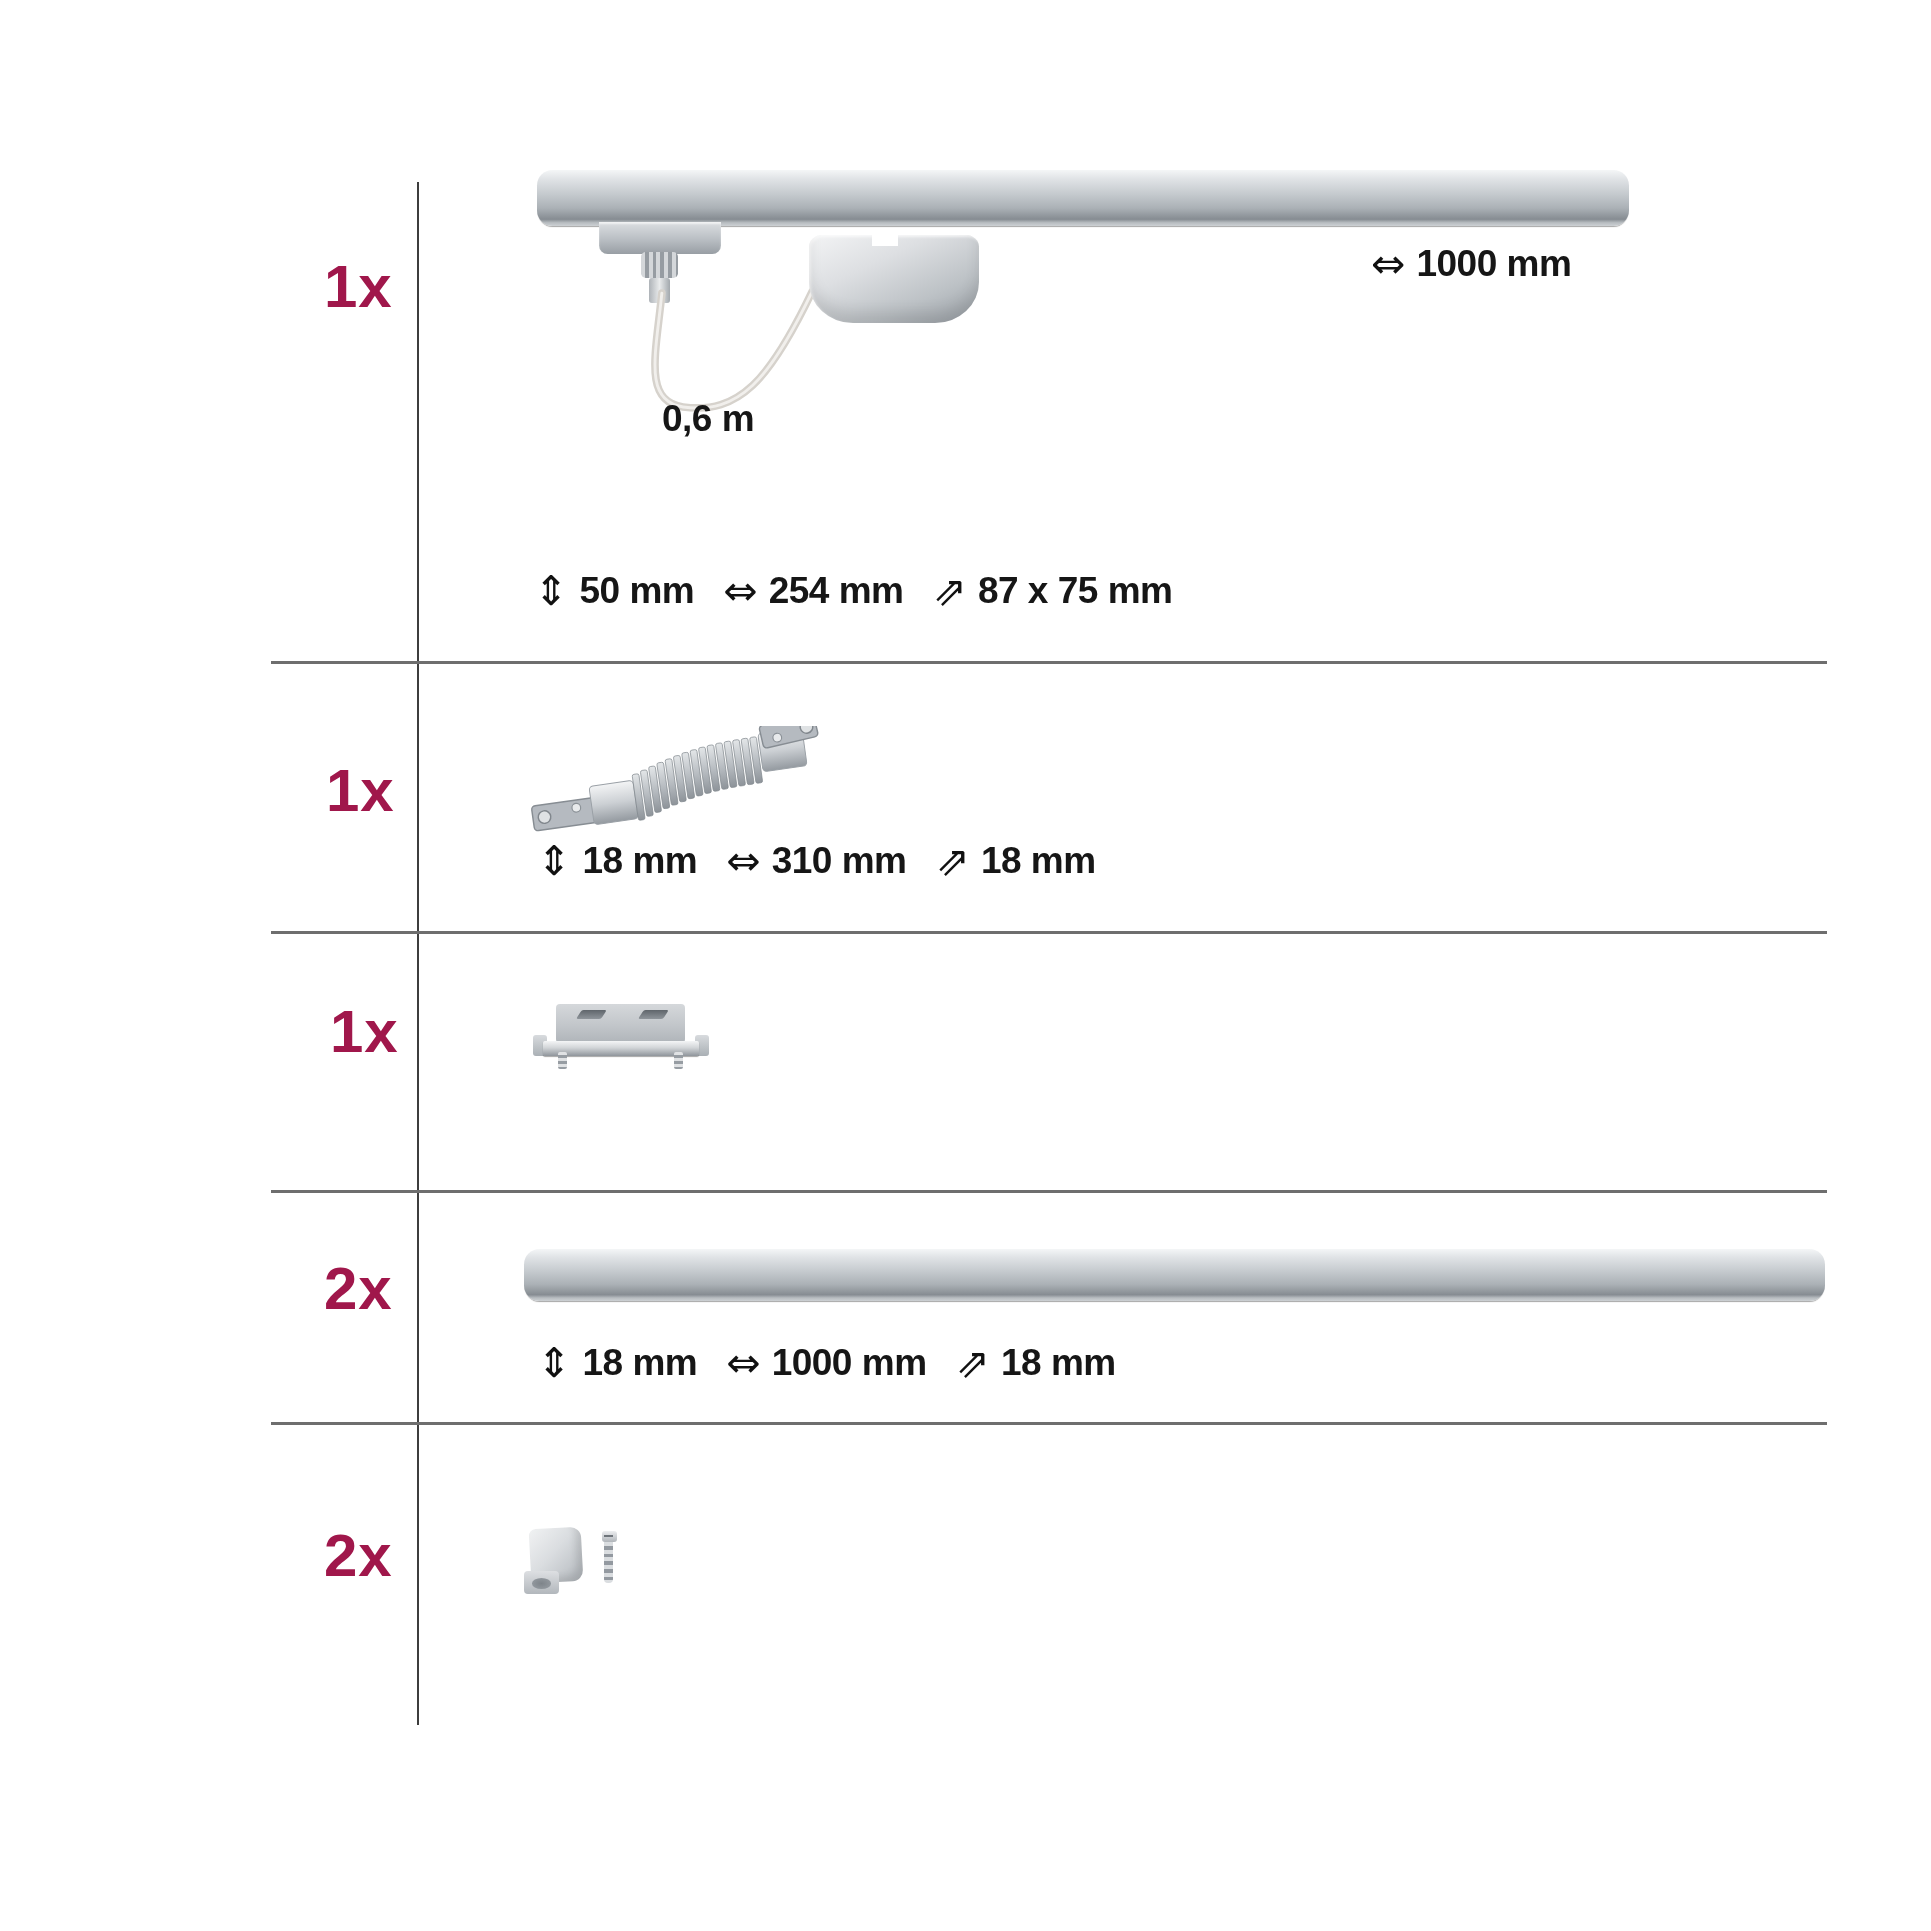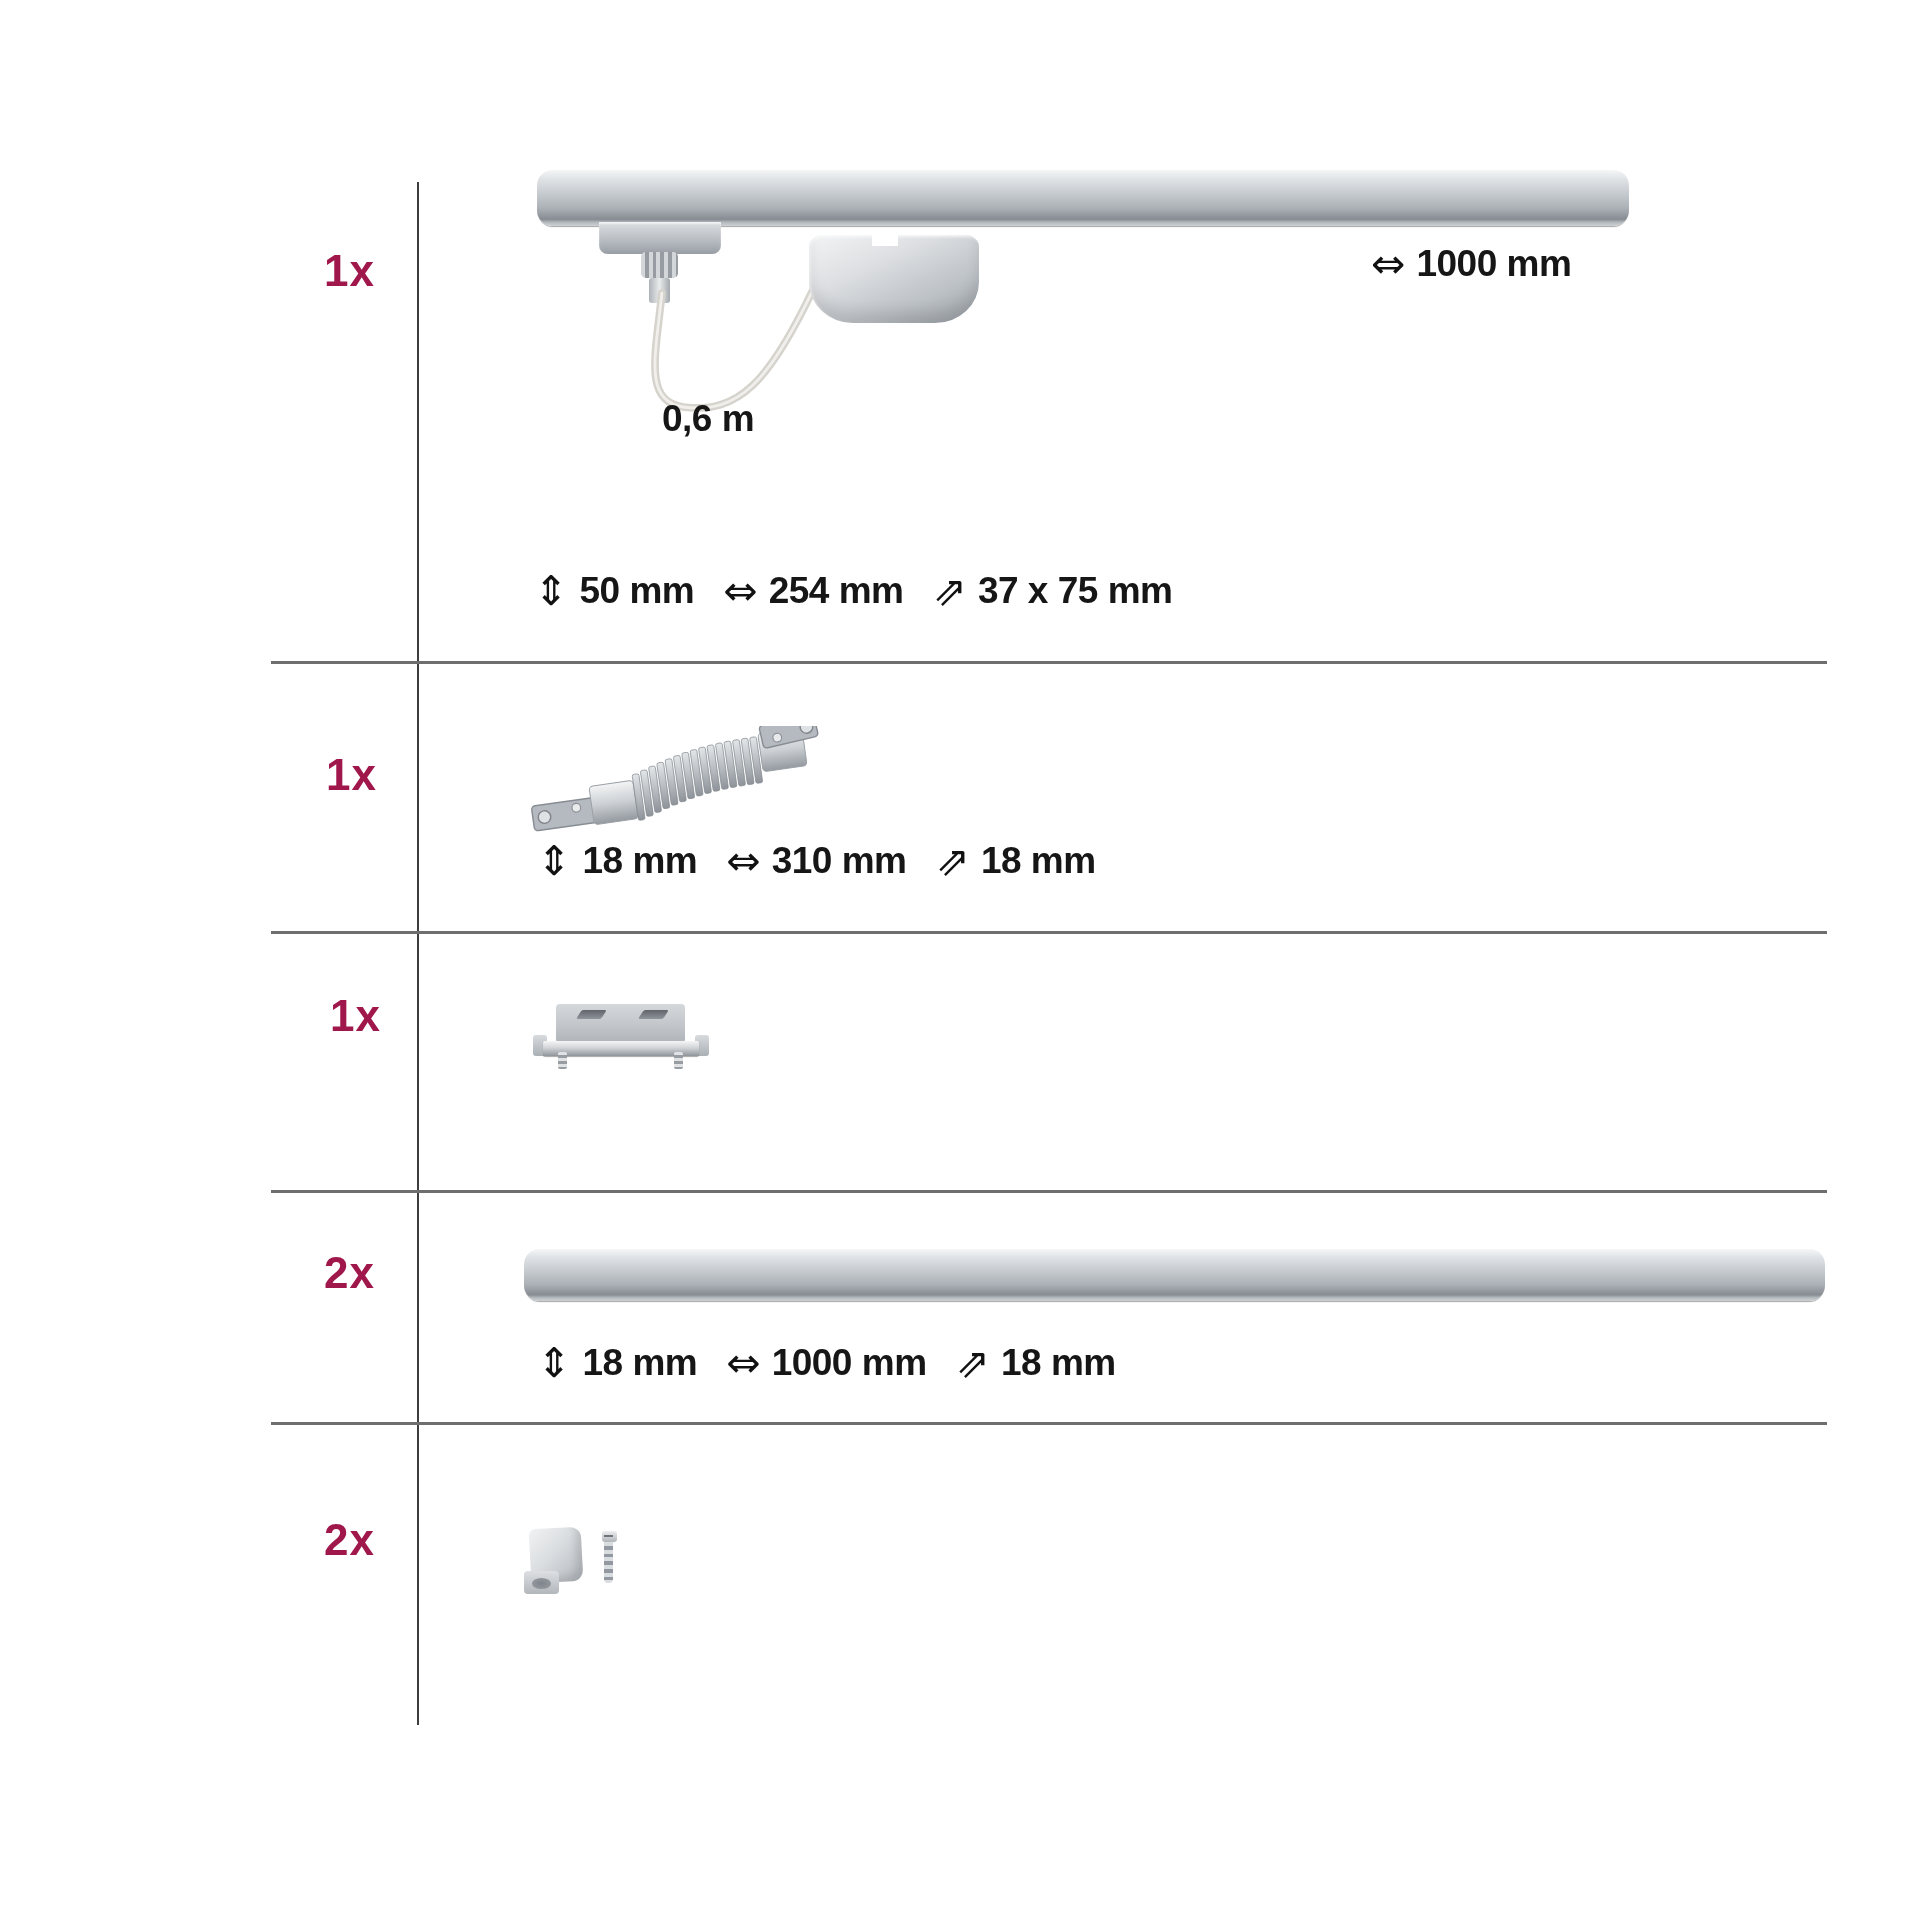--- a/index.html
+++ b/index.html
@@ -5,21 +5,21 @@
   html,body{margin:0;padding:0;background:#ffffff;}
   body{width:1931px;height:1931px;position:relative;font-family:"Liberation Sans",sans-serif;overflow:hidden;}
 
   .abs{position:absolute;}
 
   
   .vline{left:417px;top:182px;width:1.9px;height:1543px;background:#3d3d3d;}
   .hline{left:271px;width:1556px;height:2.9px;background:#6e6e6e;}
 
   
-  .qty{font-size:44px;font-weight:bold;color:var(--accent,#A0174B);line-height:1;letter-spacing:1px;}
+  .qty{font-size:60px;font-weight:bold;color:var(--accent,#A0174B);line-height:1;letter-spacing:1px;margin-top:8px;}
 
   
   .dimline{display:flex;align-items:center;white-space:nowrap;color:#161616;font-weight:bold;font-size:37px;letter-spacing:-0.5px;}
   .dimline .grp{display:flex;align-items:center;margin-right:29px;}
   .sym{font-family:"DejaVu Sans",sans-serif;font-weight:400;font-size:41px;line-height:1;margin-right:11.6px;color:#111;}
   .plainlabel{color:#161616;font-weight:bold;font-size:37px;letter-spacing:-0.5px;white-space:nowrap;}
 
   
   .rail{border-radius:15.4px;
     background:linear-gradient(180deg,#f4f6f7 0%,#e0e3e6 16%,#c6cbcf 42%,#abb1b6 68%,#868c92 88%,#b7bcc0 94%,#cdd1d4 100%);
@@ -106,21 +106,21 @@
     <span class="grp">
       <span class="sym">⇕</span>
       <span>50 mm</span>
     </span>
     <span class="grp">
       <span class="sym">⇔</span>
       <span>254 mm</span>
     </span>
     <span class="grp">
       <span class="sym">⇗</span>
-      <span>37 x 75 mm</span>
+      <span>87 x 75 mm</span>
     </span>
   </div>
 
   <div class="abs qty" style="left:326px;top:753px;">1x</div>
 
   <svg class="abs" style="left:526px;top:726px;width:301px;height:112px;" viewBox="0 0 312 116">
     <defs>
       <linearGradient id="metalV" x1="0" y1="0" x2="0" y2="1">
         <stop offset="0" stop-color="#f3f4f5"></stop>
           <stop offset="0.5" stop-color="#ccd0d4"></stop>

